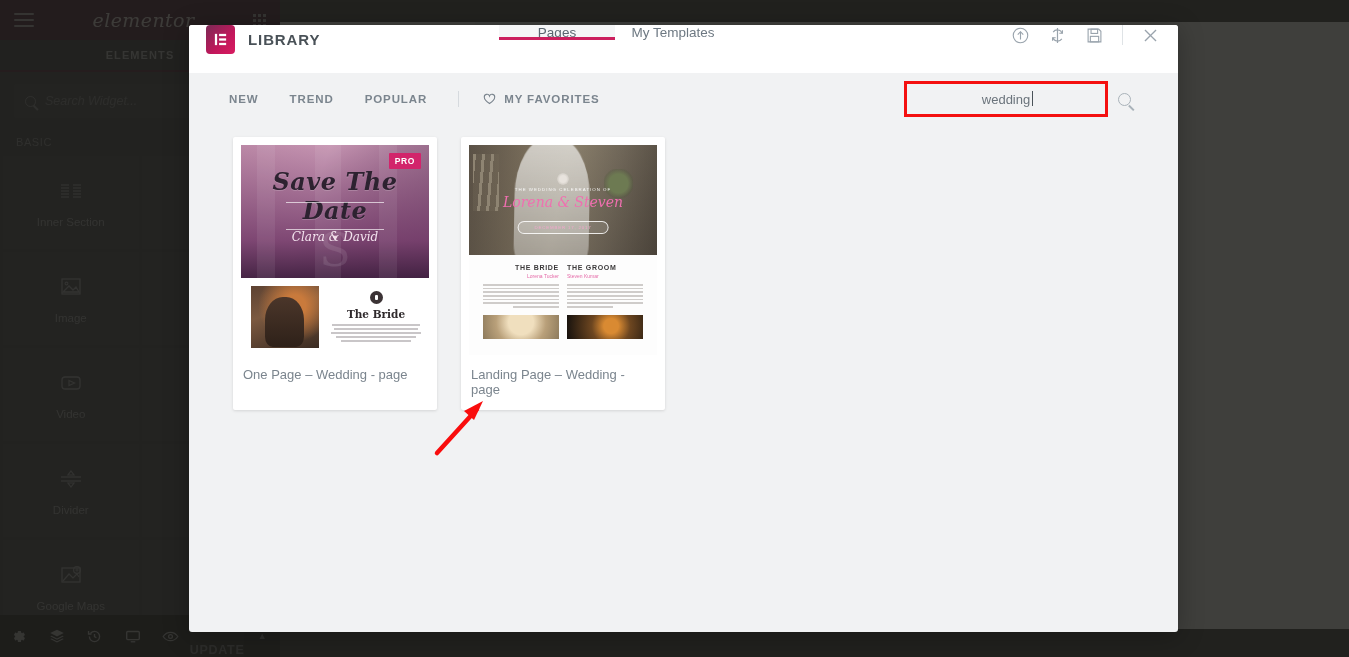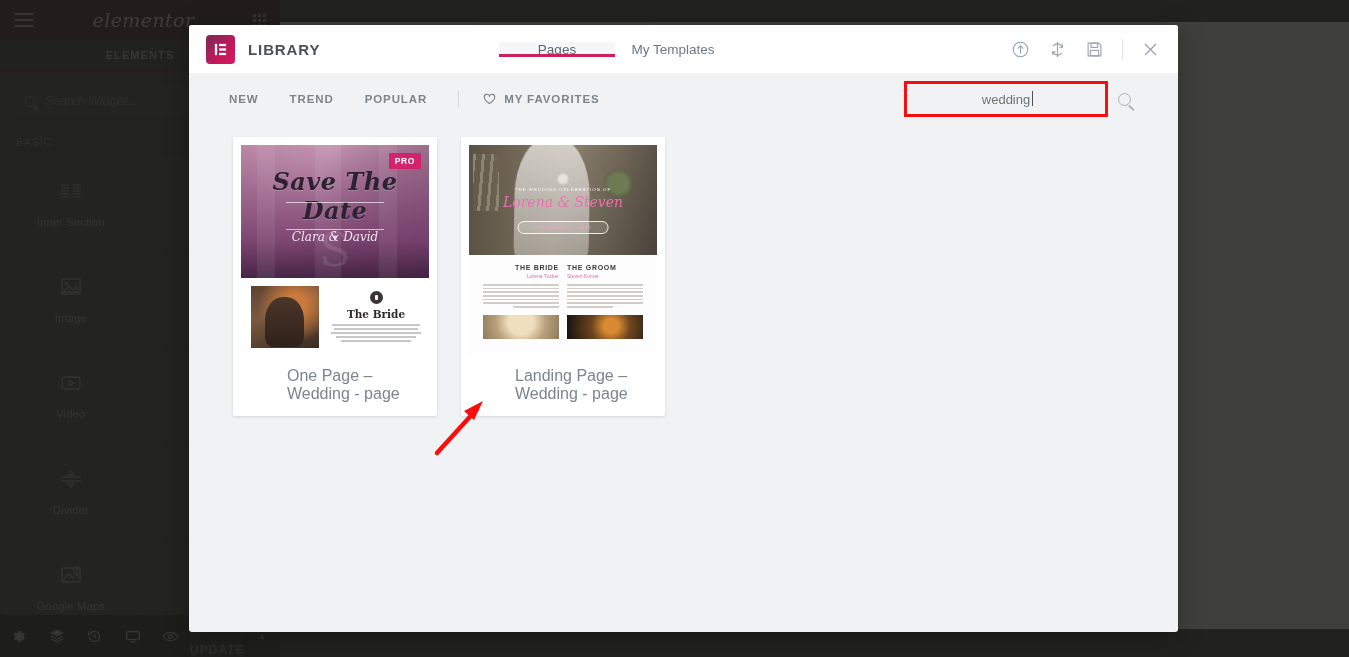--- a/index.html
+++ b/index.html
@@ -115,21 +115,21 @@
 
   
   .modal {
     position: absolute; left: 189px; top: 25px;
     width: 989px; height: 607px;
     background: #f1f2f3; border-radius: 3px;
     z-index: 10; overflow: hidden;
     box-shadow: 0 4px 26px rgba(0,0,0,.28);
   }
   .modal-header {
-    height: 48px; background: #ffffff; display: flex; align-items: center;
+    height: 48px; background: #ffffff; display: flex; align-items: flex-start;
     position: relative;
   }
   .brand-block {
     display: flex; align-items: center; gap: 13px; padding-left: 17px; width: 310px;
   }
   .e-logo {
     width: 29px; height: 29px; border-radius: 4px;
     background: linear-gradient(135deg,#7a2a55 0%,#c2175b 60%,#d81b60 100%);
     display: flex; align-items: center; justify-content: center;
   }
@@ -193,21 +193,21 @@
   .tpl-card {
     width: 204px; background: #fff; border-radius: 2px;
     box-shadow: 0 1px 3px rgba(0,0,0,.12); overflow: hidden;
     padding: 8px 8px 0;
   }
   .tpl-thumb {
     width: 188px; height: 210px; overflow: hidden; position: relative;
     background: #fff;
   }
   .tpl-name {
-    color: #7b858e; font-size: 16px; padding: 12px 2px 13px; margin-left: 44px;
+    color: #7b858e; font-size: 13px; padding: 12px 2px 13px;
   }
 
   
   .c1-hero {
     height: 133px; position: relative; overflow: hidden;
     background:
       linear-gradient(180deg, rgba(196,143,178,.55) 0%, rgba(120,64,110,.92) 72%, rgba(66,33,66,.97) 100%),
       linear-gradient(110deg,#b08098 0%,#c69ab0 38%,#7c5570 70%,#4a3048 100%);
   }
   .c1-hero .streak {

